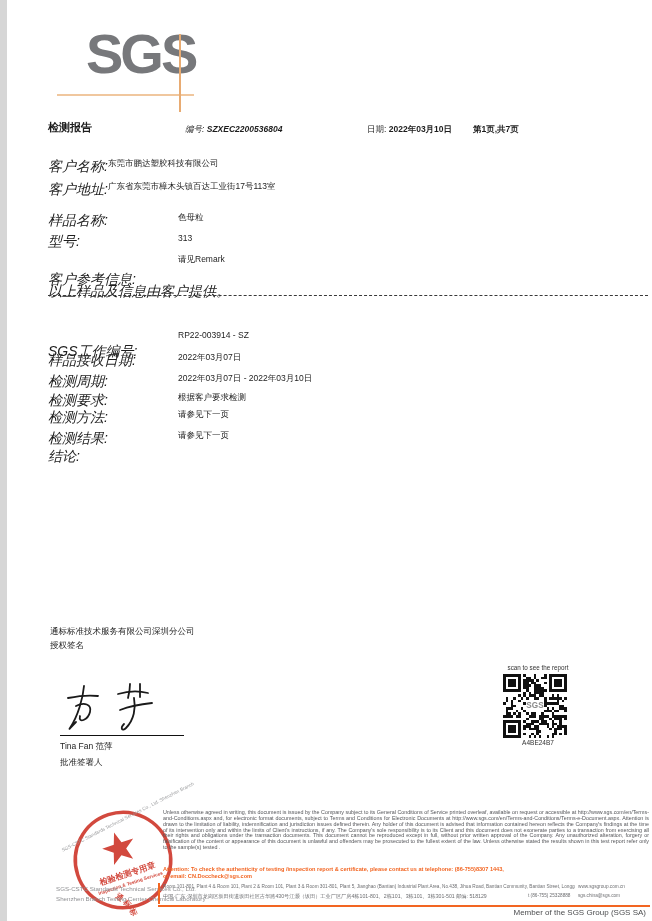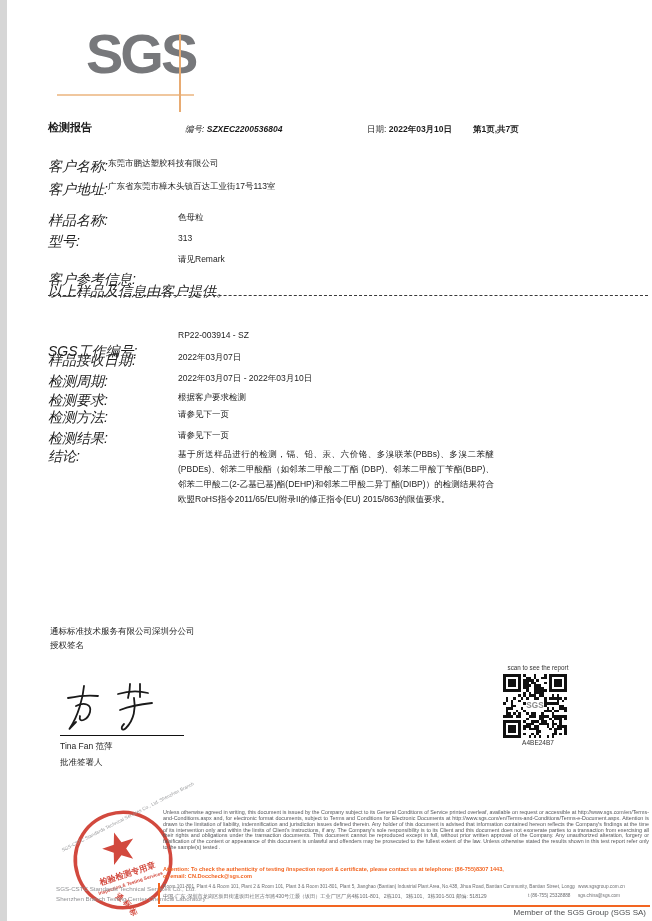--- a/index.html
+++ b/index.html
@@ -89,21 +89,20 @@
   <div class="row-label" style="top:373px;">检测周期:</div>
   <div class="row-value v2" style="top:373px;">2022年03月07日 - 2022年03月10日</div>
   <div class="row-label" style="top:392px;">检测要求:</div>
   <div class="row-value v2" style="top:392px;">根据客户要求检测</div>
   <div class="row-label" style="top:409px;">检测方法:</div>
   <div class="row-value v2" style="top:409px;">请参见下一页</div>
   <div class="row-label" style="top:430px;">检测结果:</div>
   <div class="row-value v2" style="top:430px;">请参见下一页</div>
 
   <div class="row-label" style="top:448px;">结论:</div>
-  <div class="conclusion">基于所送样品进行的检测，镉、铅、汞、六价铬、多溴联苯(PBBs)、多溴二苯醚(PBDEs)、邻苯二甲酸酯（如邻苯二甲酸二丁酯 (DBP)、邻苯二甲酸丁苄酯(BBP)、邻苯二甲酸二(2-乙基已基)酯(DEHP)和邻苯二甲酸二异丁酯(DIBP)）的检测结果符合欧盟RoHS指令2011/65/EU附录II的修正指令(EU) 2015/863的限值要求。</div>
 
   <div class="sig-company">通标标准技术服务有限公司深圳分公司</div>
   <div class="sig-auth">授权签名</div>
   <svg class="sig-svg" width="120" height="58" viewBox="0 0 120 58">
     <g fill="none" stroke="#1a1a1a" stroke-width="1.8" stroke-linecap="round">
       <path d="M8,22 C18,20 30,19 38,20"></path>
       <path d="M24,10 C23,22 18,40 10,52 C8,55 12,50 16,46"></path>
       <path d="M16,30 C24,26 32,28 30,36 C28,44 18,48 20,40"></path>
       <path d="M58,18 C68,15 80,15 88,17"></path>
       <path d="M70,8 C70,14 69,18 68,22"></path>

